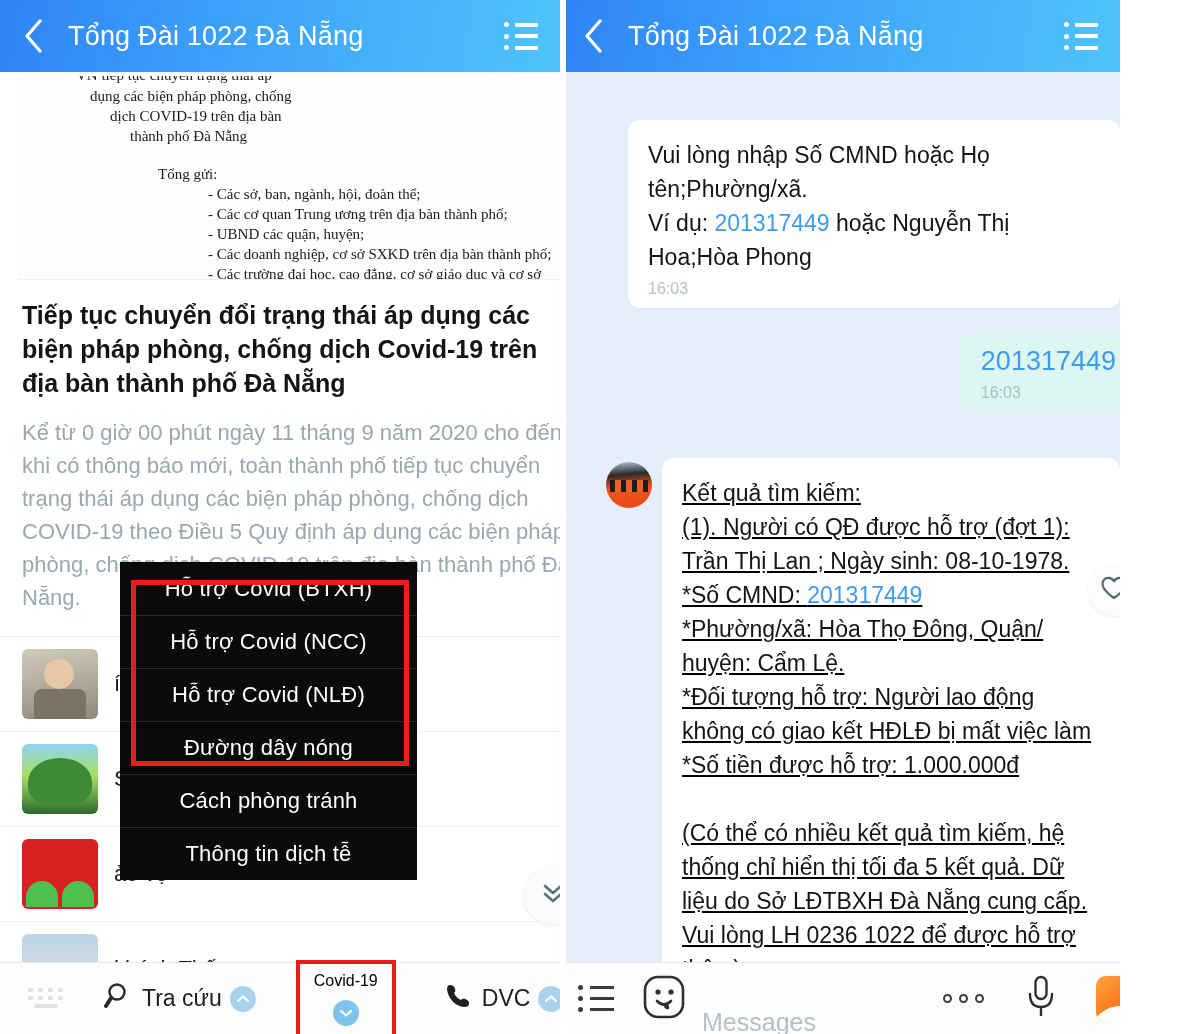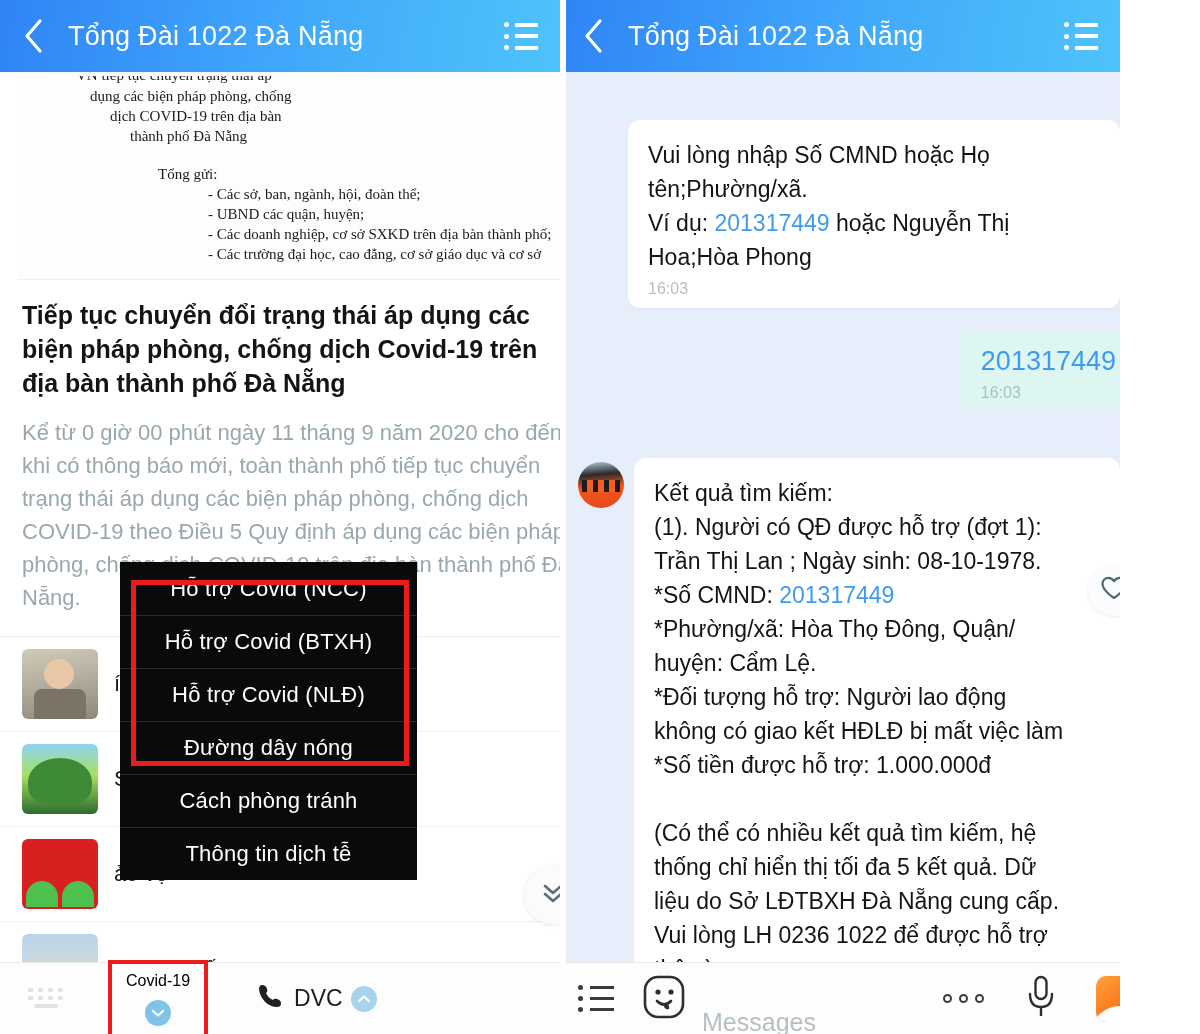--- a/index.html
+++ b/index.html
@@ -145,21 +145,21 @@
   
   .chat-scroll {
     position: absolute; top: 72px; left: 0; width: 600px; height: 890px;
     overflow: hidden;
   }
   .bubble-in {
     position: relative; margin: 48px 40px 0 68px; background: #ffffff;
     border-radius: 12px; padding: 18px 20px 10px 20px;
     box-shadow: 0 1px 2px rgba(40,60,110,.06);
   }
-  .bubble-in.with-avatar { margin-left: 74px; }
+  .bubble-in.with-avatar { margin-left: 102px; text-decoration: underline; }
   .bub-text { font-size: 23px; line-height: 34px; color: #141414; white-space: pre-wrap; }
   .blue-id { color: #3d9bf0; }
   .bub-time { font-size: 16px; color: #b6c0c6; margin-top: 6px; }
   .bubble-out {
     background: #ddf6f2; border-radius: 12px; padding: 12px 22px 8px 22px;
     margin: 24px 22px 0 auto; width: fit-content; text-align: left;
   }
   .bubble-out .bub-text { color: #3d9bf0; font-size: 27px; line-height: 34px; }
   .bubble-out .bub-time { color: #a9bfc4; }
   .avatar {
@@ -234,20 +234,21 @@
 
       <div class="doc-img">
         <div class="doc-clip-top">
           <div class="doc-line doc-c1">VN tiếp tục chuyển trạng thái áp</div>
         </div>
         <div class="doc-line doc-c2">dụng các biện pháp phòng, chống</div>
         <div class="doc-line doc-c3">dịch COVID-19 trên địa bàn</div>
         <div class="doc-line doc-item" style="padding-left:112px">thành phố Đà Nẵng</div>
         <div class="doc-line doc-kinh">Tổng gửi:</div>
         <div class="doc-line doc-item">- Các sở, ban, ngành, hội, đoàn thể;</div>
+        <div class="doc-line doc-item">- Các cơ quan Trung ương trên địa bàn thành phố;</div>
         <div class="doc-line doc-item">- UBND các quận, huyện;</div>
         <div class="doc-line doc-item">- Các doanh nghiệp, cơ sở SXKD trên địa bàn thành phố;</div>
         <div class="doc-line doc-item">- Các trường đại học, cao đẳng, cơ sở giáo dục và cơ sở</div>
 
       </div>
 
       <div class="art-title">Tiếp tục chuyển đổi trạng thái áp dụng các biện pháp phòng, chống dịch Covid-19 trên địa bàn thành phố Đà Nẵng</div>
       <div class="art-body">Kể từ 0 giờ 00 phút ngày 11 tháng 9 năm 2020 cho đến khi có thông báo mới, toàn thành phố tiếp tục chuyển trạng thái áp dụng các biện pháp phòng, chống dịch COVID-19 theo Điều 5 Quy định áp dụng các biện pháp phòng, chống dịch COVID-19 trên địa bàn thành phố Đà Nẵng.</div>
 
       <div class="thumb-list">
@@ -275,22 +276,22 @@
         <span>
           <svg width="30" height="26" viewBox="0 0 30 26">
             <polyline points="7,6 15,13 23,6" fill="none" stroke="#5b6e78" stroke-width="2.6" stroke-linecap="round" stroke-linejoin="round"></polyline>
             <polyline points="7,14 15,21 23,14" fill="none" stroke="#5b6e78" stroke-width="2.6" stroke-linecap="round" stroke-linejoin="round"></polyline>
           </svg>
         </span>
       </div>
     </div>
 
     <div class="dropdown">
+      <div class="dd-item">Hỗ trợ Covid (BTXH)</div>
       <div class="dd-item">Hỗ trợ Covid (NCC)</div>
-      <div class="dd-item">Hỗ trợ Covid (BTXH)</div>
       <div class="dd-item">Hỗ trợ Covid (NLĐ)</div>
       <div class="dd-item">Đường dây nóng</div>
       <div class="dd-item">Cách phòng tránh</div>
       <div class="dd-item">Thông tin dịch tễ</div>
     </div>
     <div class="dd-hl-box"></div>
 
     <div class="bottombar bb-left">
       <div class="kbd-icon">
         <svg width="44" height="30" viewBox="0 0 44 30">
@@ -301,20 +302,34 @@
               <rect x="34" y="6" width="5" height="4" rx="1"></rect>
             <rect x="4" y="14" width="5" height="4" rx="1"></rect>
               <rect x="14" y="14" width="5" height="4" rx="1"></rect>
             <rect x="24" y="14" width="5" height="4" rx="1"></rect>
               <rect x="34" y="14" width="5" height="4" rx="1"></rect>
             <rect x="10" y="22" width="24" height="4" rx="2"></rect>
           </g>
         </svg>
       </div>
 
+      <div class="bb-btn bb-gap-a">
+        <span>
+          <svg width="30" height="30" viewBox="0 0 30 30">
+            <circle cx="13" cy="11" r="7.5" fill="none" stroke="#2b2b2b" stroke-width="2.4"></circle>
+            <line x1="7" y1="17" x2="2" y2="25" stroke="#2b2b2b" stroke-width="4" stroke-linecap="round"></line>
+          </svg>
+        </span>
+        <span>Tra cứu</span>
+        <span class="chev">
+          <svg width="14" height="10" viewBox="0 0 14 10">
+              <polyline points="2,7 7,2.5 12,7" fill="none" stroke="#ffffff" stroke-width="2.2" stroke-linecap="round" stroke-linejoin="round"></polyline>
+            </svg>
+        </span>
+      </div>
 
       <div class="covid-hl">
         <span>Covid-19</span>
         <span class="chev down">
           <svg width="14" height="10" viewBox="0 0 14 10">
               <polyline points="2,3 7,7.5 12,3" fill="none" stroke="#ffffff" stroke-width="2.2" stroke-linecap="round" stroke-linejoin="round"></polyline>
             </svg>
         </span>
       </div>
 

